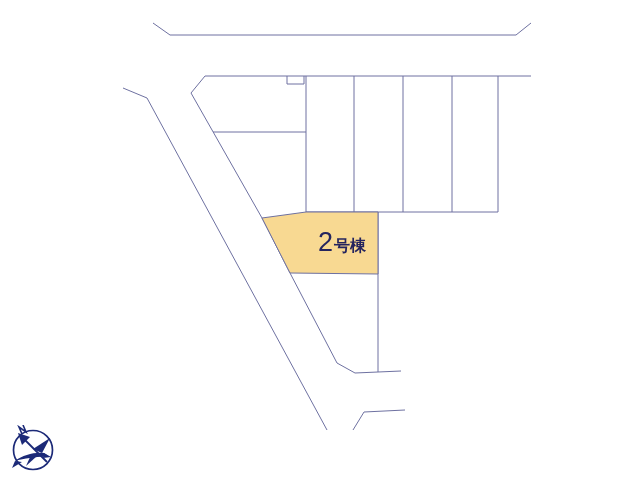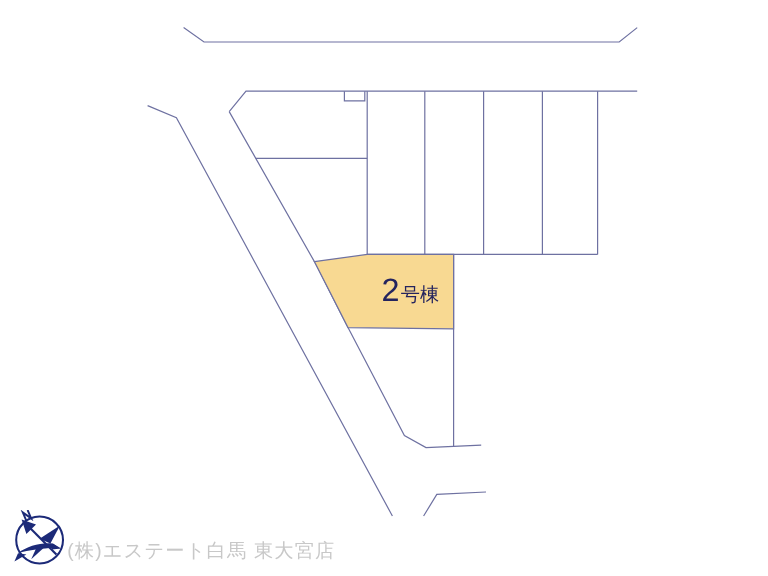--- a/index.html
+++ b/index.html
@@ -17,21 +17,21 @@
     display: flex; justify-content: center; align-items: baseline;
     color: #24245e;
     white-space: nowrap;
     pointer-events: none;
   }
   .plot-label .num {
     font-size: 27px; line-height: 28px; font-weight: 500;
     letter-spacing: 0;
   }
   .plot-label .suffix {
-    font-size: 16px; line-height: 28px; font-weight: 400;
+    font-size: 16px; line-height: 28px; font-weight: 700;
     margin-left: 1px;
   }
   .footer-credit {
     position: absolute;
     left: 56px; top: 450px;
     font-size: 16px; line-height: 19px;
     color: #c8c8c8;
     letter-spacing: 1px;
     white-space: nowrap;
   }
@@ -91,15 +91,14 @@
       <g fill="#1c2a78">
         <path d="M23,24 L40,13 L32,28 Z"></path>
         <path d="M5,36 C13,30 24,27 34,28 L40,32 C31,31 16,33 5,36 Z"></path>
         <path d="M5,36 L2,43 L12,37 Z"></path>
         <path d="M21,30 L16,41 L27,31 Z"></path>
         <path d="M34,28 L41,32 L33,33 Z"></path>
       </g>
     </g>
   </svg>
 
-  <div class="footer-credit">(株)エステート白馬 東大宮店</div>
 
 </div>
 
 </body></html>

